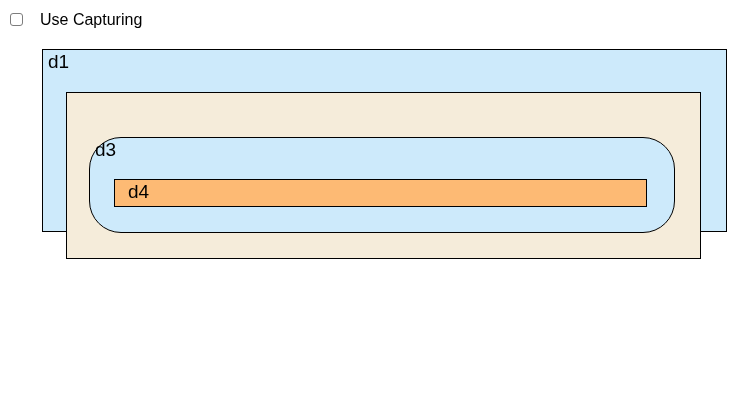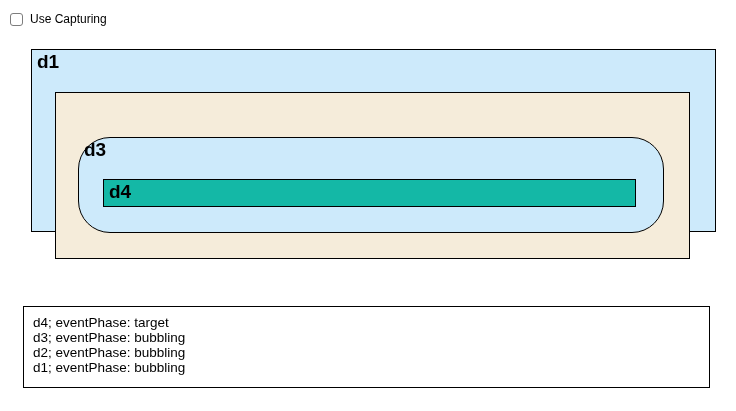--- a/index.html
+++ b/index.html
@@ -31,39 +31,40 @@
   .cb {
     width: 13px;
     height: 13px;
     box-sizing: border-box;
     border: 1px solid #7d7d7d;
     border-radius: 3px;
     background: #ffffff;
     flex: 0 0 auto;
   }
   .cb-label {
-    font-size: 12px;
+    font-size: 16px;
     line-height: 19px;
     white-space: nowrap;
+    margin-left: 10px;
   }
 
   
   .box {
     position: absolute;
     box-sizing: border-box;
     border: 1.5px solid #000;
   }
   .box-label {
     display: block;
     padding: 2px 0 0 5px;
     font-size: 19px;
     line-height: 1.1;
     user-select: none;
   }
-  #d1 { left: 31px;  top: 49px; width: 685px; height: 183px; font-weight: bold; }
+  #d1 { left: 42px;  top: 49px; width: 685px; height: 183px; }
   #d2 { left: 23px;  top: 42px; width: 635px; height: 167px; }
   #d3 { left: 22px;  top: 44px; width: 586px; height: 96px; border-radius: 32px;  }
   #d4 { left: 24px;  top: 41px; width: 533px; height: 28px;  }
 
   
   .log {
     position: absolute;
     left: 23px;
     top: 306px;
     width: 687px;
@@ -91,28 +92,22 @@
   </div>
 
   <div id="d1" class="box" style="background-color: rgb(205, 234, 251);">
     <span class="box-label">d1</span>
 
     <div id="d2" class="box" style="background-color: rgb(245, 236, 218);">
 
       <div id="d3" class="box" style="background-color: rgb(205, 234, 251);">
         <span class="box-label">d3</span>
 
-        <div id="d4" class="box" style="background-color: #14b8a6;">
+        <div id="d4" class="box" style="background-color: #fdba74; padding-left: 8px;">
           <span class="box-label">d4</span>
         </div>
 
       </div>
     </div>
   </div>
 
-  <div class="log">
-    <div class="log-line">d4; eventPhase: target</div>
-    <div class="log-line">d3; eventPhase: bubbling</div>
-    <div class="log-line">d2; eventPhase: bubbling</div>
-    <div class="log-line">d1; eventPhase: bubbling</div>
-  </div>
 
 </div>
 
 </body></html>

